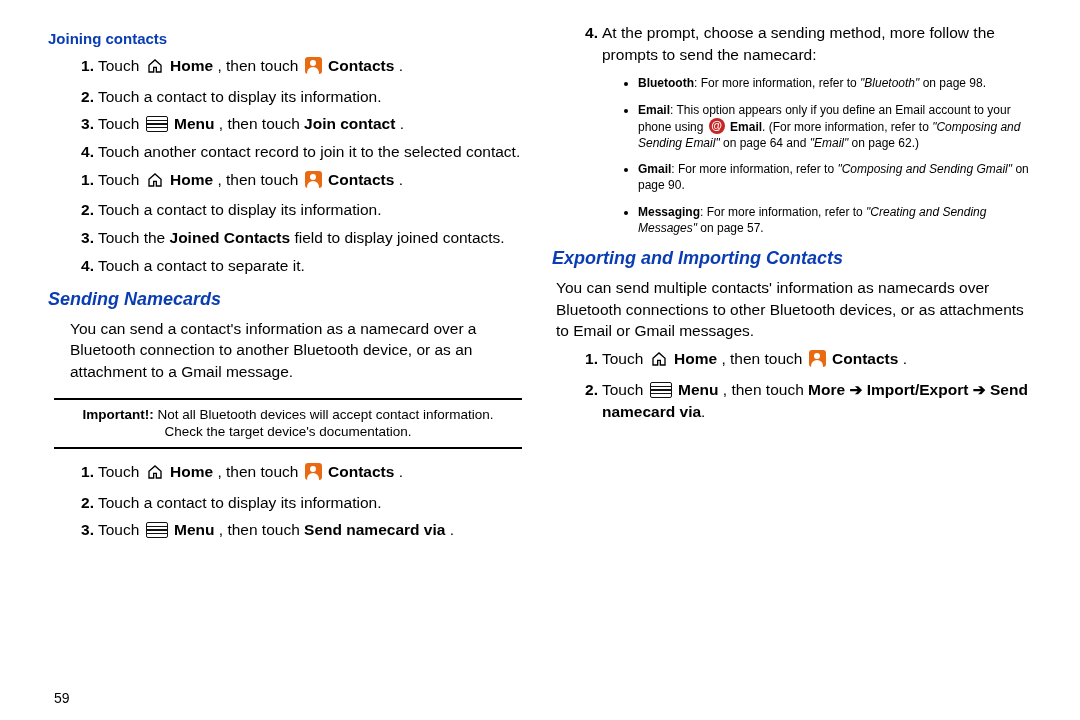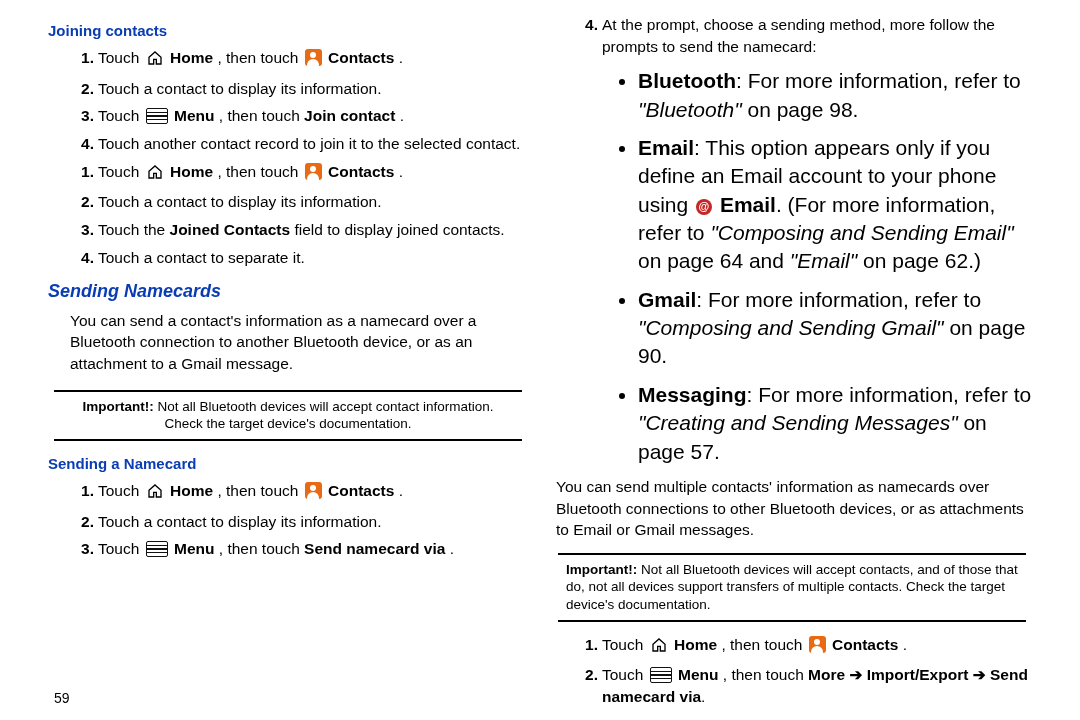--- a/index.html
+++ b/index.html
@@ -7,21 +7,21 @@
     padding: 0;
     width: 1080px;
     height: 720px;
     background: #fff;
     font-family: Arial, Helvetica, sans-serif;
     color: #000;
   }
   .page {
     display: flex;
     flex-direction: row;
-    padding: 10px 36px 0 36px;
+    padding: 18px 36px 0 36px;
     box-sizing: border-box;
     width: 100%;
     height: 100%;
   }
   .col {
     width: 50%;
     box-sizing: border-box;
     padding: 0 12px;
     font-size: 15.5px;
     line-height: 1.4;
@@ -58,21 +58,21 @@
     width: 24px;
     text-align: right;
   }
   ul.bullets {
     list-style: disc;
     margin: 2px 0 2px 26px;
     padding: 0 0 0 10px;
   }
   ul.bullets > li {
     margin: 10px 0;
-    font-size: 21px;
+    font-size: 12px;
     line-height: 1.35;
   }
   .icon {
     display: inline-block;
     vertical-align: -3px;
     margin: 0 2px;
   }
   .home-icon svg { width: 18px; height: 16px; }
   .contacts-icon {
     width: 17px; height: 17px;
@@ -185,21 +185,20 @@
       <li><span>Touch a contact to separate it.</span></li>
     </ol>
 
     <div class="h-blue-ital">Sending Namecards</div>
     <div class="body-p">You can send a contact's information as a namecard over a Bluetooth connection to another Bluetooth device, or as an attachment to a Gmail message.</div>
 
     <div class="note-box" style="text-align:center;margin-top:15px;">
       <span class="lead">Important!:</span><span> Not all Bluetooth devices will accept contact information. Check the target device's documentation.</span>
     </div>
 
-    <div class="h-blue-small">Sending a Namecard</div>
     <ol class="steps" style="counter-reset: step 0;">
       <li>
         <span>Touch </span>
         <span class="icon home-icon"><svg viewBox="0 0 24 24">
               <path d="M3 11 L12 3 L21 11 L21 21 L14 21 L14 14 L10 14 L10 21 L3 21 Z" fill="none" stroke="#000" stroke-width="2"></path>
             </svg></span>
         <b> Home</b>
         <span>, then touch </span>
         <span class="icon contacts-icon"><span class="head"></span><span class="body"></span></span>
         <b> Contacts</b>
@@ -233,25 +232,23 @@
           <li>
             <b>Gmail</b><span>: For more information, refer to </span><i class="ref">"Composing and Sending Gmail"</i><span> on page 90.</span>
           </li>
           <li>
             <b>Messaging</b><span>: For more information, refer to </span><i class="ref">"Creating and Sending Messages"</i><span> on page 57.</span>
           </li>
         </ul>
       </li>
     </ol>
 
+    <div class="h-blue-ital">Exporting and Importing Contacts</div>
     <div class="body-p" style="margin-left:4px;">You can send multiple contacts' information as namecards over Bluetooth connections to other Bluetooth devices, or as attachments to Email or Gmail messages.</div>
 
-    <div class="note-box">
-      <span class="lead">Important!:</span><span> Not all Bluetooth devices will accept contacts, and of those that do, not all devices support transfers of multiple contacts. Check the target device's documentation.</span>
-    </div>
 
     <ol class="steps" style="counter-reset: step 0;">
       <li>
         <span>Touch </span>
         <span class="icon home-icon"><svg viewBox="0 0 24 24">
               <path d="M3 11 L12 3 L21 11 L21 21 L14 21 L14 14 L10 14 L10 21 L3 21 Z" fill="none" stroke="#000" stroke-width="2"></path>
             </svg></span>
         <b> Home</b>
         <span>, then touch </span>
         <span class="icon contacts-icon"><span class="head"></span><span class="body"></span></span>

